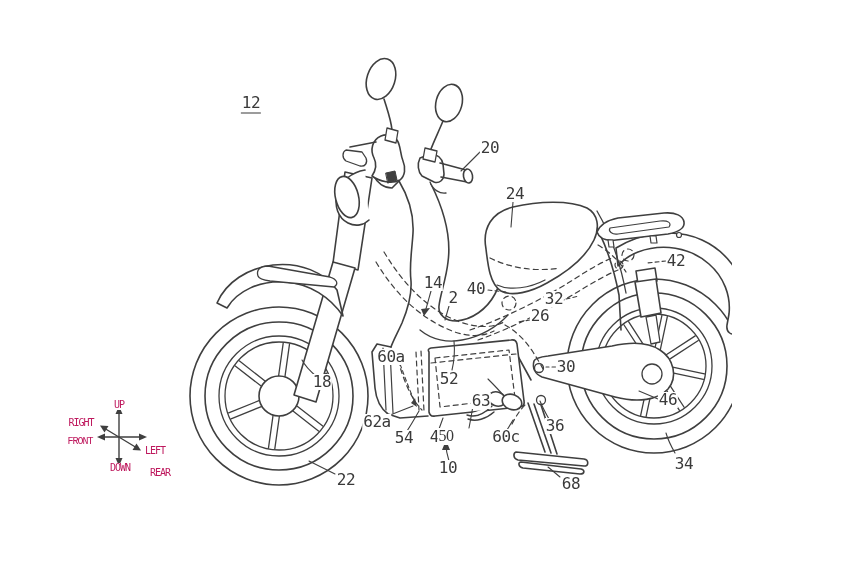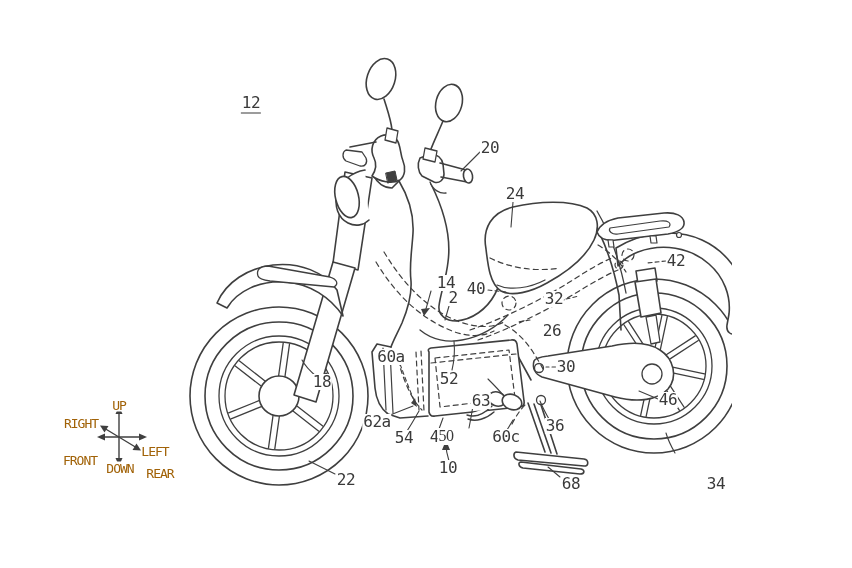--- a/index.html
+++ b/index.html
@@ -22,23 +22,23 @@
     white-space:nowrap;
     letter-spacing:-0.5px;
   }
   .part-label.underline{
     border-bottom:1.5px solid #3a3a3a;
     padding-bottom:2px;
   }
   .compass-label{
     position:absolute;
     transform:translate(-50%,-50%);
-    font-size:13px;
+    font-size:10px;
     line-height:1;
-    color:#a16207;
+    color:#be185d;
     background:#ffffff;
     white-space:nowrap;
     letter-spacing:-1px;
   }
 </style>
 </head>
 <body>
 
 <div class="canvas">
 
@@ -300,42 +300,42 @@
     <polygon points="100,425.5 108.5,426 104.5,432.5" fill="#3f3f3f" stroke="none"></polygon>
     <polygon points="141,450.5 132.5,450 136.5,443.5" fill="#3f3f3f" stroke="none"></polygon>
   </g>
 </svg>
 
 <div id="labels-layer">
       <span class="part-label underline" style="left: 251px; top: 104px;">12</span>
       <span class="part-label" style="left: 490px; top: 148px;">20</span>
       <span class="part-label" style="left: 515px; top: 194px;">24</span>
       <span class="part-label" style="left: 676px; top: 261px; text-align: center;">42</span>
-      <span class="part-label" style="left: 446px; top: 283px;">14</span>
+      <span class="part-label" style="left: 433px; top: 283px;">14</span>
       <span class="part-label" style="left: 453px; top: 298px;">2</span>
       <span class="part-label" style="left: 476px; top: 289px;">40</span>
       <span class="part-label" style="left: 554px; top: 299px;">32</span>
-      <span class="part-label" style="left: 540px; top: 331px; margin-left: 12px;">26</span>
+      <span class="part-label" style="left: 540px; top: 316px;">26</span>
       <span class="part-label" style="left: 391px; top: 357px;">60a</span>
       <span class="part-label" style="left: 449px; top: 379px;">52</span>
       <span class="part-label" style="left: 481px; top: 373px; margin-top: 28px;">63</span>
       <span class="part-label" style="left: 566px; top: 367px;">30</span>
       <span class="part-label" style="left: 322px; top: 382px;">18</span>
       <span class="part-label" style="left: 668px; top: 400px;">46</span>
       <span class="part-label" style="left: 377px; top: 422px;">62a</span>
       <span class="part-label" style="left: 404px; top: 438px;">54</span>
       <span class="part-label" style="left: 439px; top: 437px; text-align: right;">46</span>
       <span class="part-label" style="left: 446px; top: 436px; font-family: Liberation Serif, serif;">50</span>
       <span class="part-label" style="left: 506px; top: 437px;">60c</span>
       <span class="part-label" style="left: 555px; top: 426px;">36</span>
-      <span class="part-label" style="left: 684px; top: 484px; margin-left: 32px;">34</span>
+      <span class="part-label" style="left: 684px; top: 464px;">34</span>
       <span class="part-label" style="left: 346px; top: 480px;">22</span>
       <span class="part-label" style="left: 448px; top: 468px;">10</span>
       <span class="part-label" style="left: 571px; top: 484px;">68</span>
       <span class="compass-label" style="left: 119px; top: 405px;">UP</span>
       <span class="compass-label" style="left: 120px; top: 468px;">DOWN</span>
       <span class="compass-label" style="left: 81px; top: 423px;">RIGHT</span>
-      <span class="compass-label" style="left: 80px; top: 460px;">FRONT</span>
+      <span class="compass-label" style="left: 80px; top: 442px; font-family: Liberation Mono, monospace;">FRONT</span>
       <span class="compass-label" style="left: 160px; top: 433px; margin-top: 40px;">REAR</span>
       <span class="compass-label" style="left: 155px; top: 451px;">LEFT</span>
     </div>
 
 </div>
 
 </body></html>

